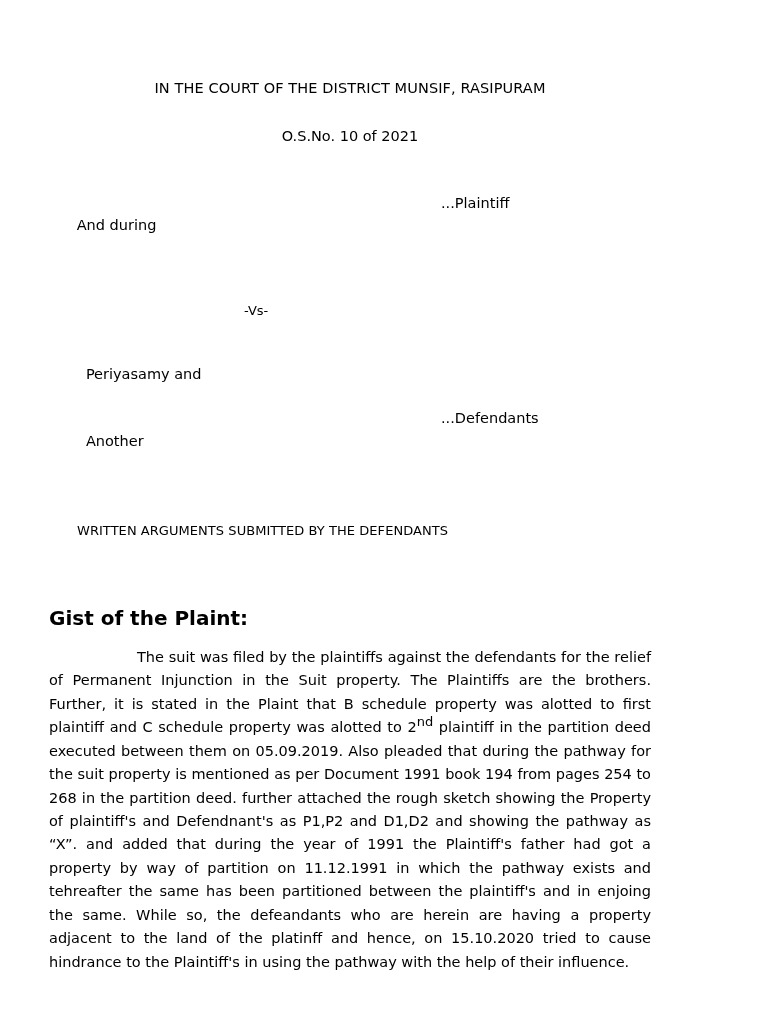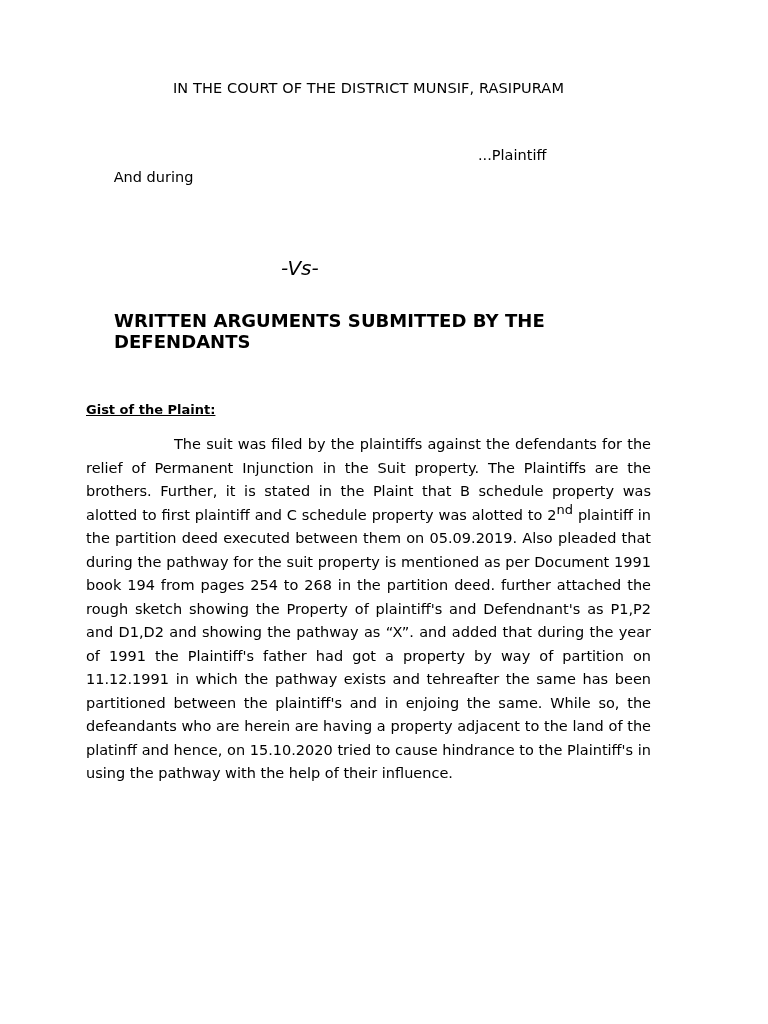--- a/index.html
+++ b/index.html
@@ -12,21 +12,21 @@
     height: 1024px;
     font-family: "DejaVu Sans", sans-serif;
     color: #000000;
     -webkit-font-smoothing: antialiased;
   }
   .page {
     position: relative;
     width: 768px;
     height: 1024px;
     box-sizing: border-box;
-    padding: 78px 117px 40px 86px;
+    padding: 78px 117px 40px 49px;
     background: #ffffff;
   }
   .court-title {
     text-align: center;
     font-size: 14.5px;
     line-height: 1.5;
     letter-spacing: 0.1px;
     margin: 0 0 0 0;
   }
   .case-number {
@@ -46,39 +46,37 @@
     white-space: pre;
   }
   .party-role {
     position: absolute;
     left: 392px;
     top: 0;
   }
   .vs-row {
     margin-top: 21px;
     margin-left: 195px;
-    font-size: 20px;
+    font-size: 13px;
     line-height: 1.52;
-    font-style: italic;
   }
   .defendant-block {
     margin-top: 21px;
   }
   .doc-heading {
     margin-top: 27px;
     margin-left: 28px;
-    font-size: 18px;
-    font-weight: bold;
+    font-size: 13px;
+    font-weight: normal;
     letter-spacing: 0.05px;
   }
   .section-heading {
-    margin-top: 50px;
-    font-size: 13px;
+    margin-top: 68px;
+    font-size: 20px;
     font-weight: bold;
-    text-decoration: underline;
   }
   .body-para {
     margin-top: 16px;
     font-size: 14.5px;
     line-height: 1.62;
     text-align: justify;
     text-justify: inter-word;
   }
   .body-para .indent {
     display: inline-block;
@@ -90,29 +88,39 @@
     line-height: 0;
   }
 </style>
 </head>
 <body>
 
 <div class="page">
 
   <div class="court-title">IN THE COURT OF THE DISTRICT MUNSIF, RASIPURAM</div>
 
+  <div class="case-number">O.S.No. 10 of 2021</div>
 
   <div class="parties">
     <div class="party-row">
       <span>And during</span>
       <span class="party-role">...Plaintiff</span>
     </div>
 
     <div class="vs-row">-Vs-</div>
 
+    <div class="defendant-block">
+      <div class="party-row">
+        <span>Periyasamy and</span>
+      </div>
+      <div class="party-row">
+        <span>Another</span>
+        <span class="party-role">...Defendants</span>
+      </div>
+    </div>
   </div>
 
   <div class="doc-heading">WRITTEN ARGUMENTS SUBMITTED BY THE DEFENDANTS</div>
 
   <div class="section-heading">Gist of the Plaint:</div>
 
   <div class="body-para"><span class="indent"></span><span>The suit was filed by the plaintiffs against the defendants for the relief of Permanent Injunction  in  the Suit property. The Plaintiffs are the brothers. Further, it is stated in the Plaint that B schedule property was alotted to first plaintiff and C schedule property was alotted to 2</span><sup>nd</sup><span> plaintiff in the partition deed executed between them on 05.09.2019. Also pleaded that during the pathway for the suit property is mentioned as per Document 1991 book 194 from pages 254 to 268 in the partition deed. further attached the rough sketch showing the Property of plaintiff's and Defendnant's as P1,P2 and D1,D2 and showing the pathway as “X”. and added that during the year of 1991 the Plaintiff's father had got a property by way of partition on 11.12.1991 in which the pathway exists and tehreafter the same has been partitioned between the plaintiff's and in enjoing the same. While so, the defeandants who are herein are having a property adjacent to the land of the platinff and hence, on 15.10.2020  tried to cause hindrance to the Plaintiff's in using the pathway with the help of their influence.</span></div>
 
 </div>
 

